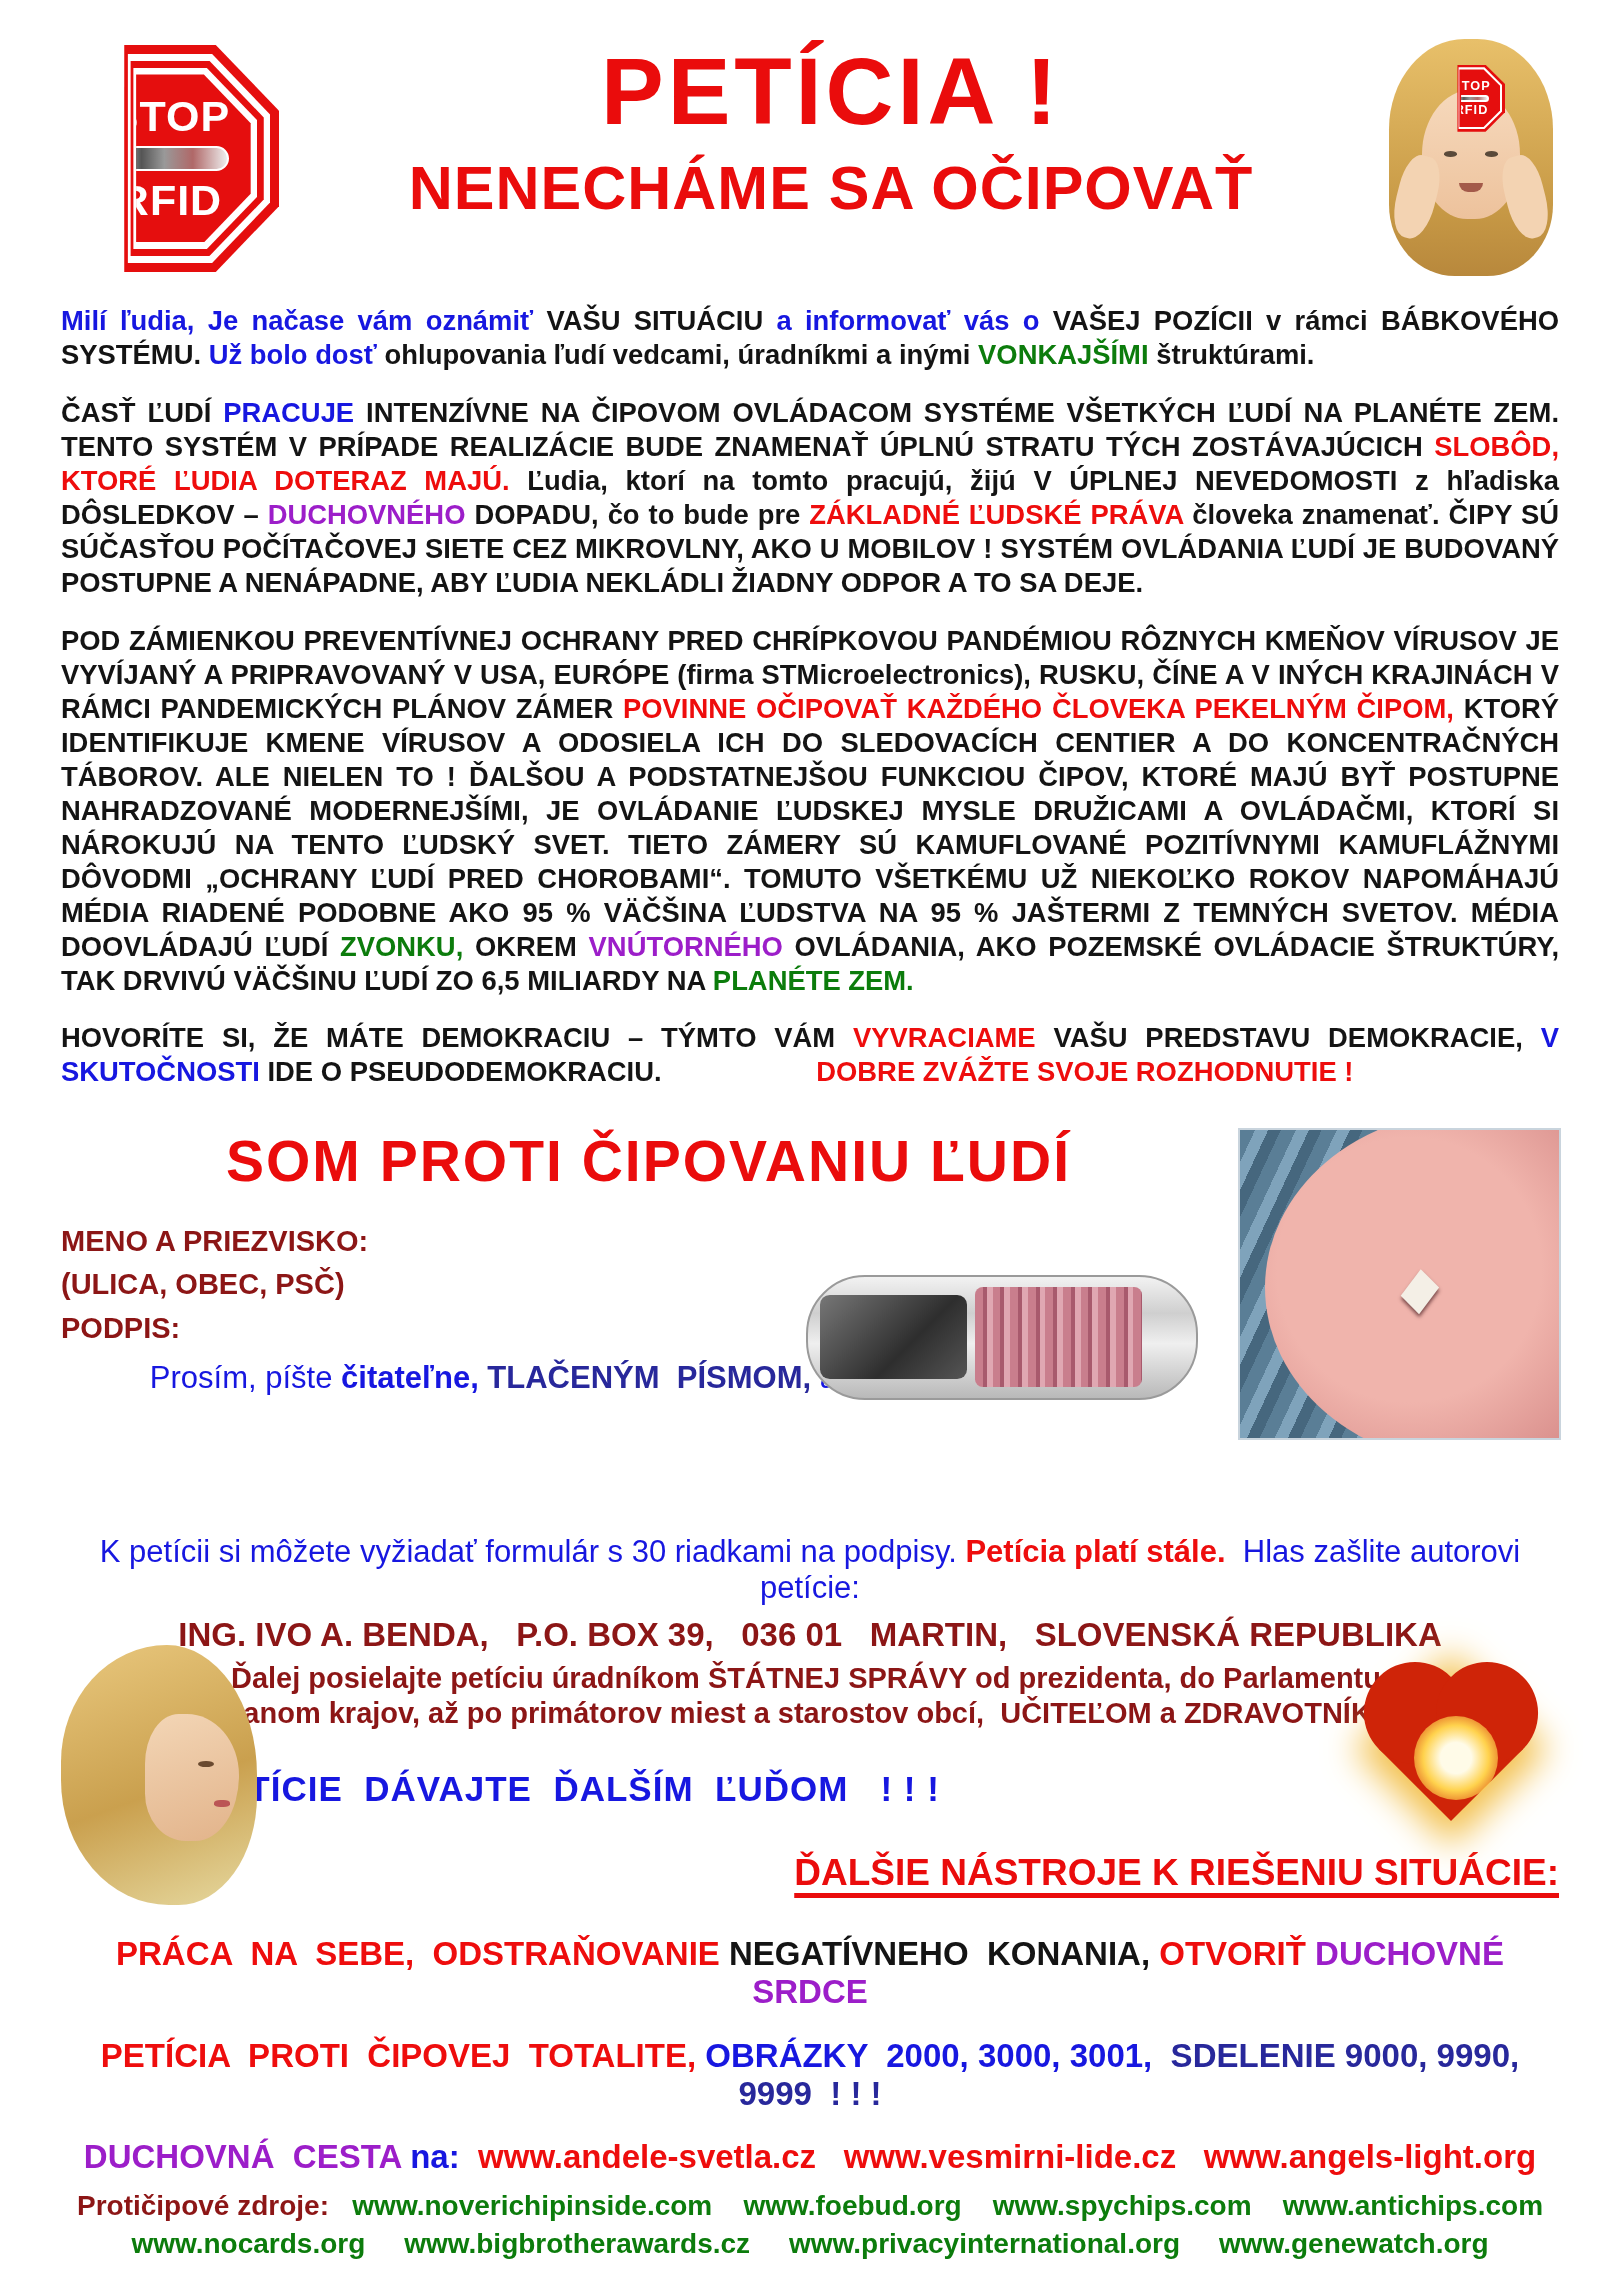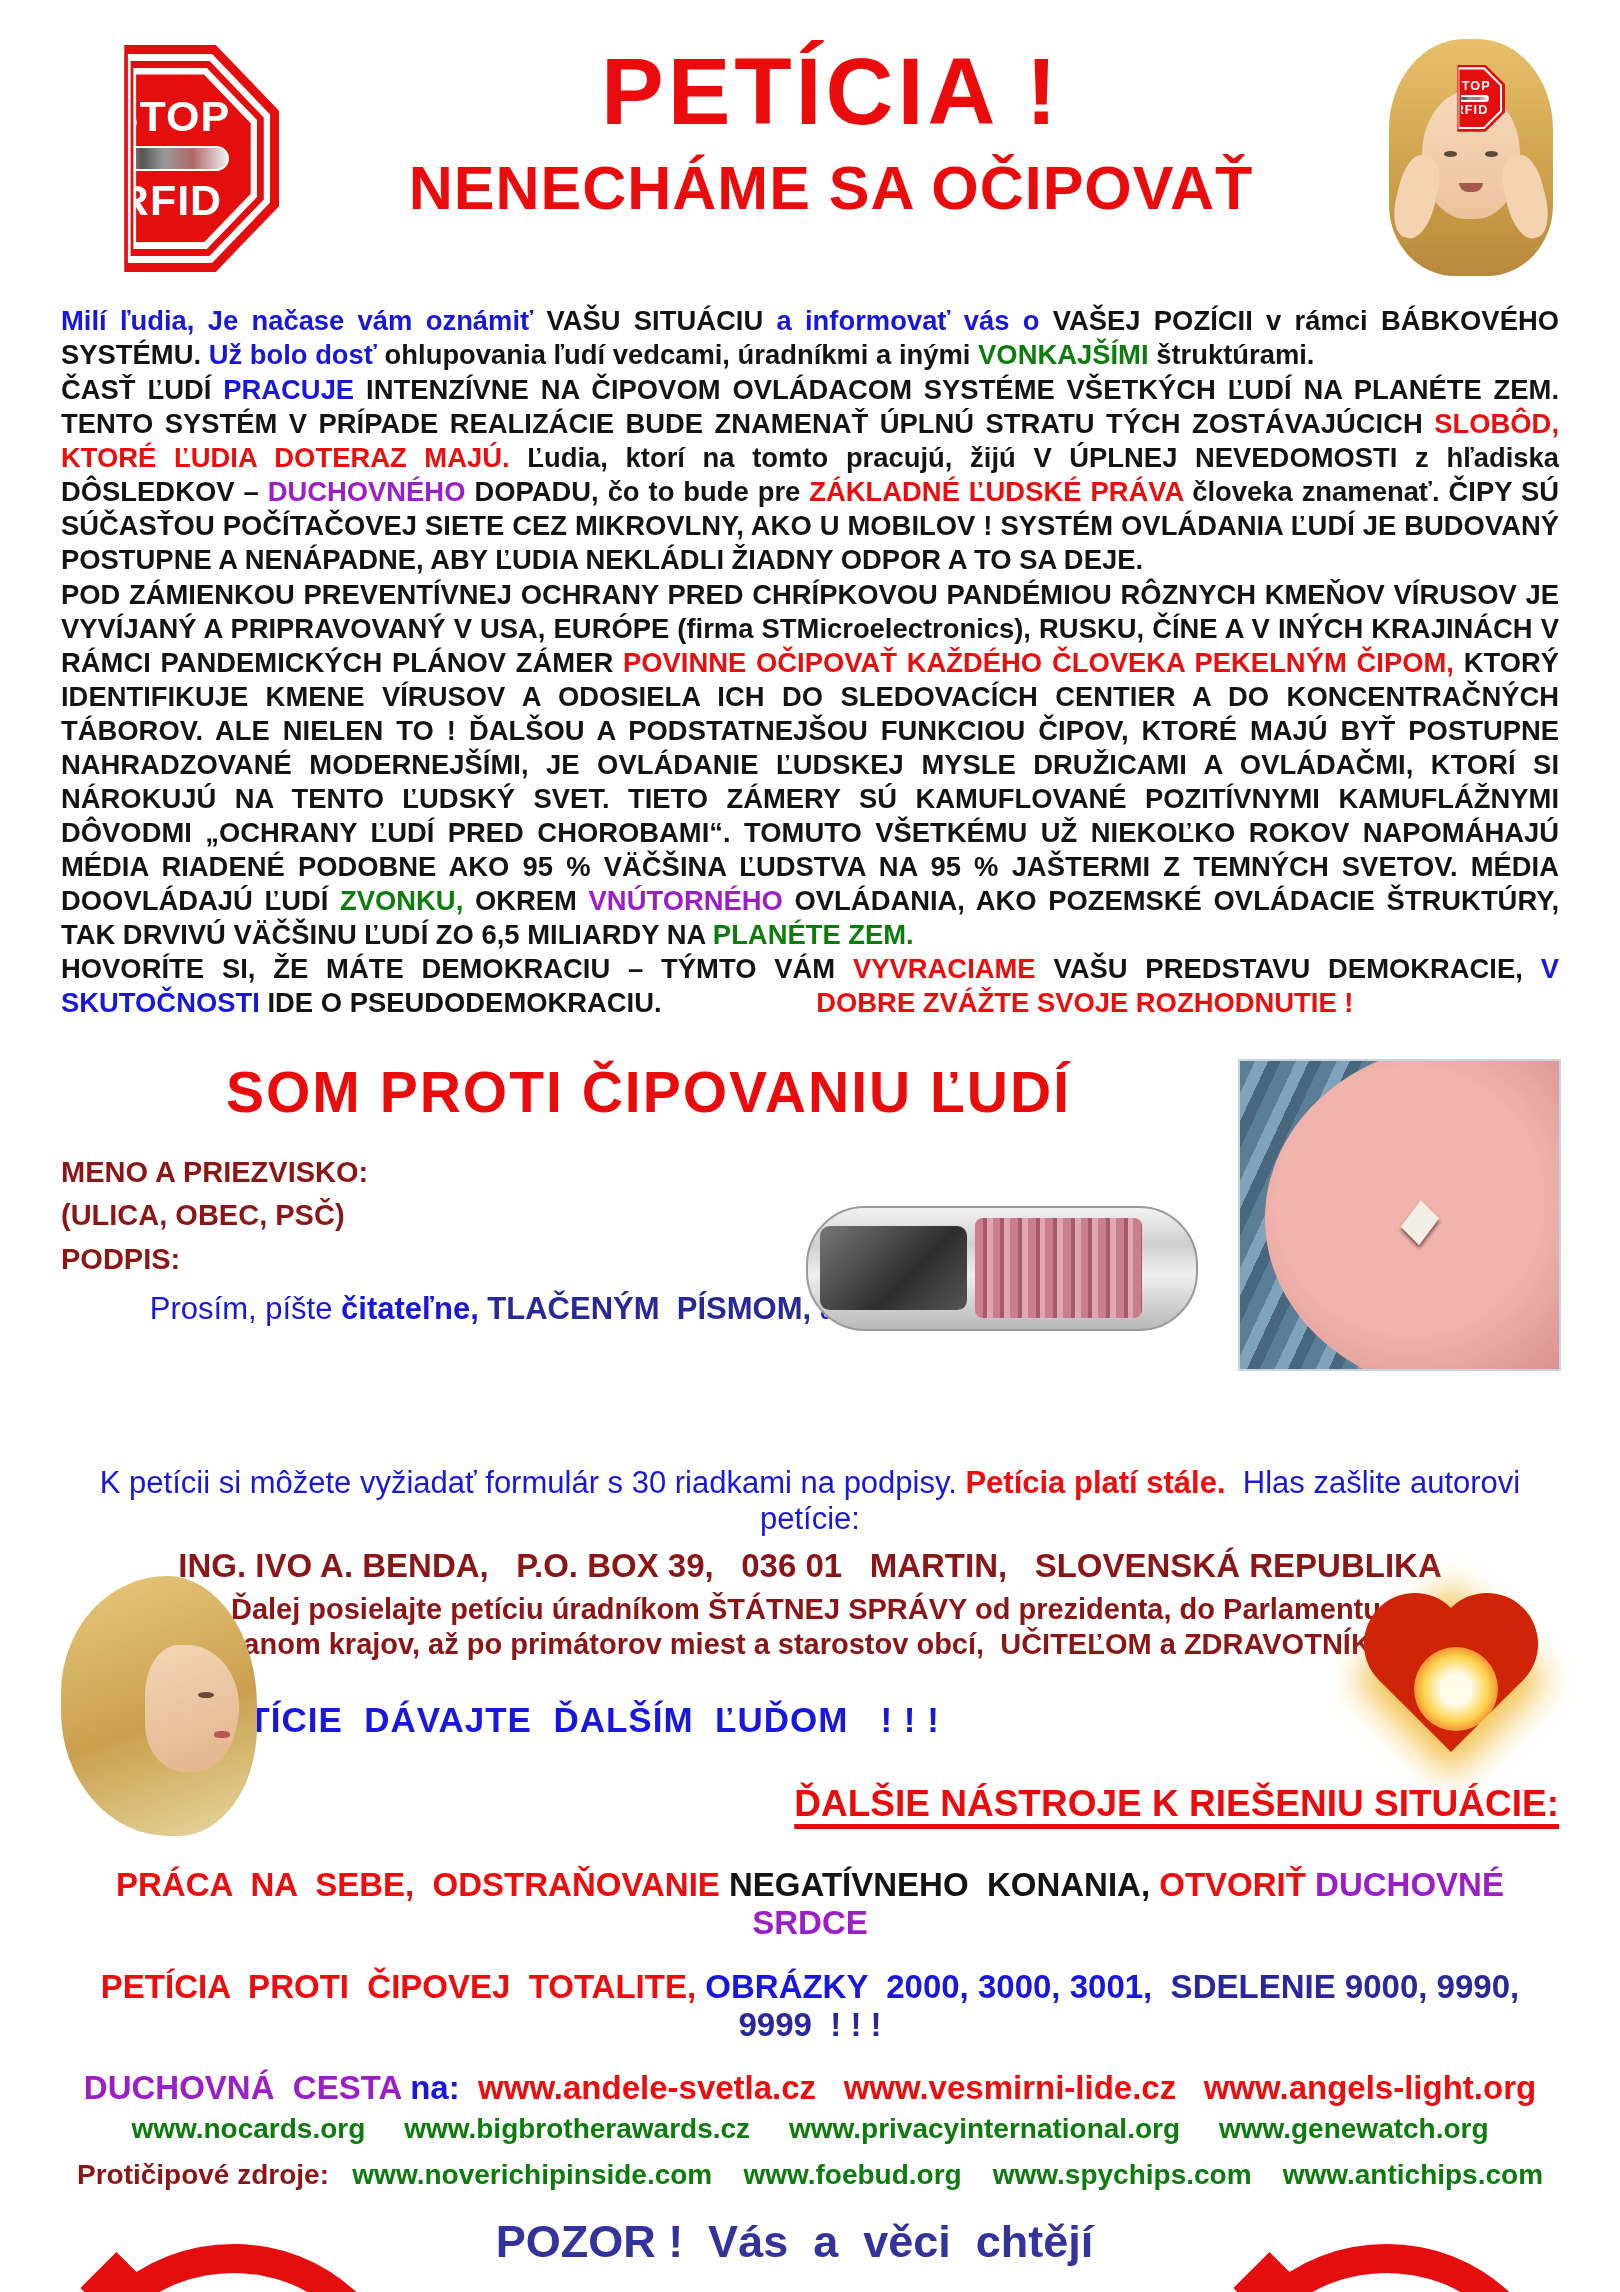--- a/index.html
+++ b/index.html
@@ -44,21 +44,21 @@
   .woman .eye.le{left:21.6px} .woman .eye.re{right:21.6px}
   .woman .mouth { position:absolute; bottom:27.4px; left:37px; width:23.5px; height:8.8px; background:#a35a4a; border-radius:0 0 11.8px 11.8px; }
   .woman .hand { position:absolute; width:39px; height:84px; background:#f3d3b2; border-radius:40% 40% 45% 45%; top:116px; }
   .woman .hand.lh{left:13.7px; transform:rotate(14deg)} .woman .hand.rh{right:13.7px; transform:rotate(-14deg)}
   .octa-forehead { position:absolute; left:55px; top:25.5px; width:67px; height:67px; }
   .octa-forehead .stop-txt{font-size:12.7px} .octa-forehead .rfid-txt{font-size:12.7px}
   .octa-forehead .capsule-mini{width:35px;height:6.9px;margin:2px 0}
 
   
   .par { font-size:27.4px; font-weight:bold; text-align:justify; line-height:1.24; margin:13.7px 0 0 0; }
-  .par2 { margin-top:1px; }
+  .par2 { margin-top:24px; }
 
   
   .petition-block { position:relative; margin-top:39px; min-height:390px; }
   .som-heading { font-size:57px; font-weight:bold; color:#ea0c0c; text-align:center; margin-right:323px; letter-spacing:2px; white-space:nowrap; }
   .form-labels { margin-top:25.5px; font-size:29px; font-weight:bold; color:#8c1616; line-height:1.5; }
   .capsule-photo { position:absolute; left:745px; top:147px; width:392px; height:125px; }
   .capsule-photo .glass { position:absolute; inset:0; border-radius:59px; background:linear-gradient(180deg,#f2f2f2,#cfcfcf 30%,#efefef 55%,#b9b9b9); border:2.9px solid #9a9a9a; overflow:hidden; }
   .capsule-photo .chip { position:absolute; left:11.8px; top:17.6px; width:147px; height:84px; background:linear-gradient(135deg,#777,#2e2e2e 60%,#555); border-radius:9.8px; }
   .capsule-photo .coil { position:absolute; left:167px; top:9.8px; width:167px; height:100px; background:repeating-linear-gradient(90deg,#c97e8d 0 7.8px,#a85a6d 7.8px 11.8px,#e0a7b2 11.8px 17.6px); border-radius:7.8px; }
   .finger-photo { position:absolute; right:-2px; top:0; width:323px; height:312px; background:repeating-linear-gradient(115deg,#5a7e96 0 13.7px,#7fa3bb 13.7px 25.5px,#46677e 25.5px 37px); border:2px solid #c9d4dd; overflow:hidden; }
@@ -186,22 +186,22 @@
     <div class="addr">ING. IVO A. BENDA,&nbsp;&nbsp;&nbsp;P.O. BOX 39,&nbsp;&nbsp;&nbsp;036 01&nbsp;&nbsp;&nbsp;MARTIN,&nbsp;&nbsp;&nbsp;SLOVENSKÁ REPUBLIKA</div>
     <div class="fwd">Ďalej posielajte petíciu úradníkom ŠTÁTNEJ SPRÁVY od prezidenta, do Parlamentu,</div>
     <div class="fwd" style="margin-top:2px">županom krajov, až po primátorov miest a starostov obcí,&nbsp; UČITEĽOM a ZDRAVOTNÍKOM.</div>
     <div class="texty">TEXTY  PETÍCIE  DÁVAJTE  ĎALŠÍM  ĽUĎOM&nbsp;&nbsp;&nbsp;! ! !</div>
     <div class="tools-heading"><span>ĎALŠIE  NÁSTROJE  K  RIEŠENIU  SITUÁCIE:</span></div>
   </div>
 
   <div class="big-line"><span class="c-red">PRÁCA  NA  SEBE,  ODSTRAŇOVANIE </span><span class="c-black">NEGATÍVNEHO  KONANIA, </span><span class="c-red">OTVORIŤ </span><span class="c-purple">DUCHOVNÉ  SRDCE</span></div>
   <div class="big-line"><span class="c-red">PETÍCIA  PROTI  ČIPOVEJ  TOTALITE, </span><span class="c-blue">OBRÁZKY  2000, 3000, 3001, </span><span class="c-navy"> SDELENIE 9000, 9990, 9999  ! ! !</span></div>
   <div class="big-line"><span class="c-purple">DUCHOVNÁ  CESTA </span><span class="c-blue">na:  </span><span class="c-red">www.andele-svetla.cz   www.vesmirni-lide.cz   www.angels-light.org</span></div>
+  <div class="src-line"><span class="c-darkred">Protičipové zdroje:   </span><span class="c-green">www.noverichipinside.com    www.foebud.org    www.spychips.com    www.antichips.com</span></div>
   <div class="src-line" style="margin-top:5.9px"><span class="c-green">www.nocards.org     www.bigbrotherawards.cz     www.privacyinternational.org     www.genewatch.org</span></div>
-  <div class="src-line"><span class="c-darkred">Protičipové zdroje:   </span><span class="c-green">www.noverichipinside.com    www.foebud.org    www.spychips.com    www.antichips.com</span></div>
 
   <div class="banner">
 
     <div class="nosign fig-left">
       <div class="inner">
         
         
         
         
         

